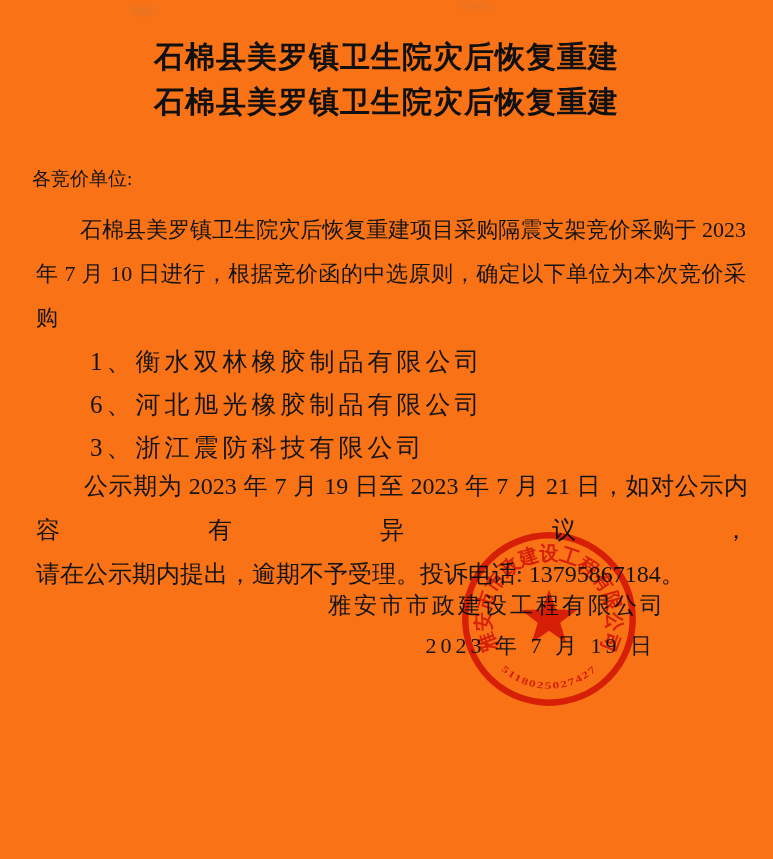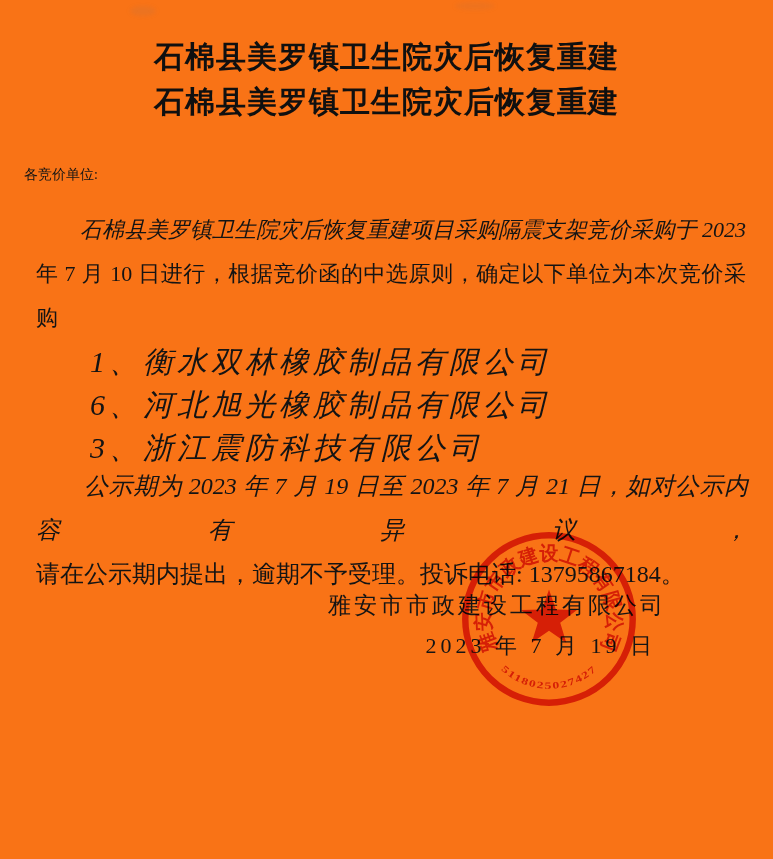--- a/index.html
+++ b/index.html
@@ -25,41 +25,40 @@
     text-align: center;
     font-weight: bold;
     font-size: 30px;
     line-height: 45px;
     letter-spacing: 1px;
     color: #101010;
   }
 
   .salutation {
     position: absolute;
-    top: 166px; left: 24px;
-    font-size: 14px;
+    top: 166px; left: 32px;
+    font-size: 19px;
     color: #151515;
   }
 
   .body-block {
     position: absolute;
     top: 208px; left: 36px; width: 710px;
     font-size: 22px;
     line-height: 44px;
   }
   .tline { white-space: nowrap; }
   .tline.justify { white-space: normal; text-align: justify; text-align-last: justify; }
-  .tline.indent { text-indent: 2em; font-style: italic; }
+  .tline.indent { text-indent: 2em; }
 
   .candidates {
     position: absolute;
     top: 340px; left: 90px;
-    font-size: 30px;
+    font-size: 25px;
     line-height: 43px;
-    font-style: italic;
   }
   .candidates .tline { letter-spacing: 4px; }
 
   .notice-block {
     position: absolute;
     top: 464px; left: 36px; width: 712px;
     font-size: 24px;
     line-height: 44px;
   }
 

